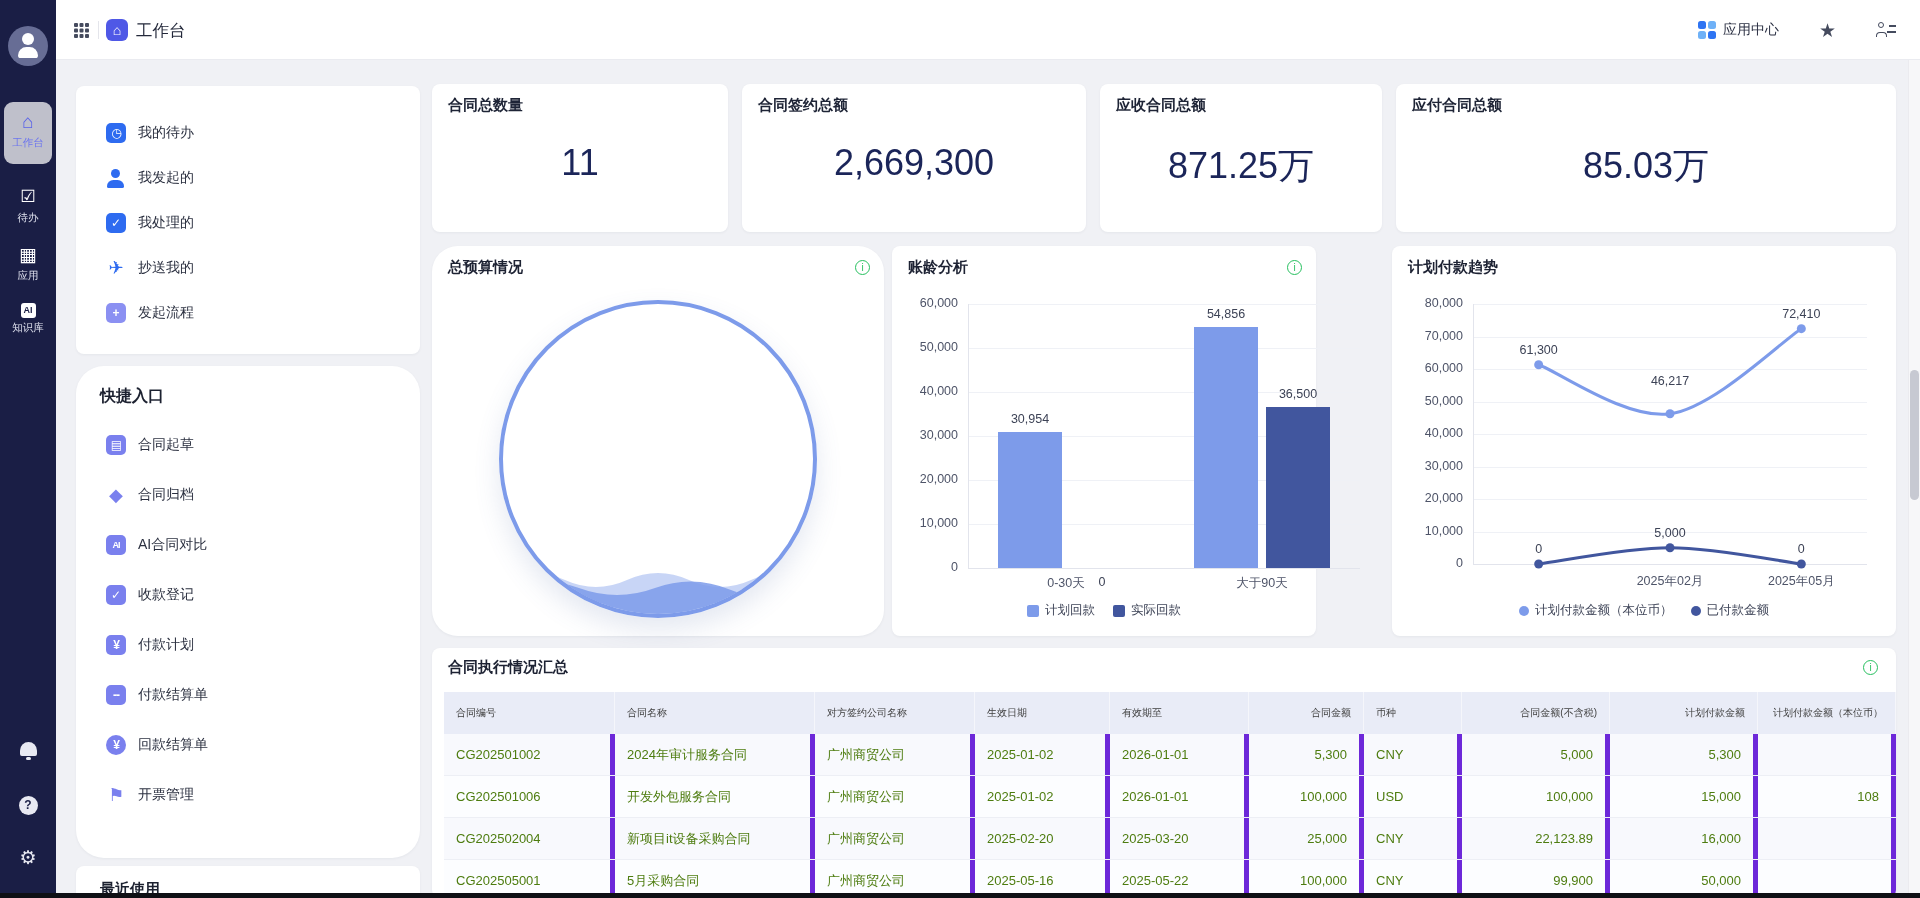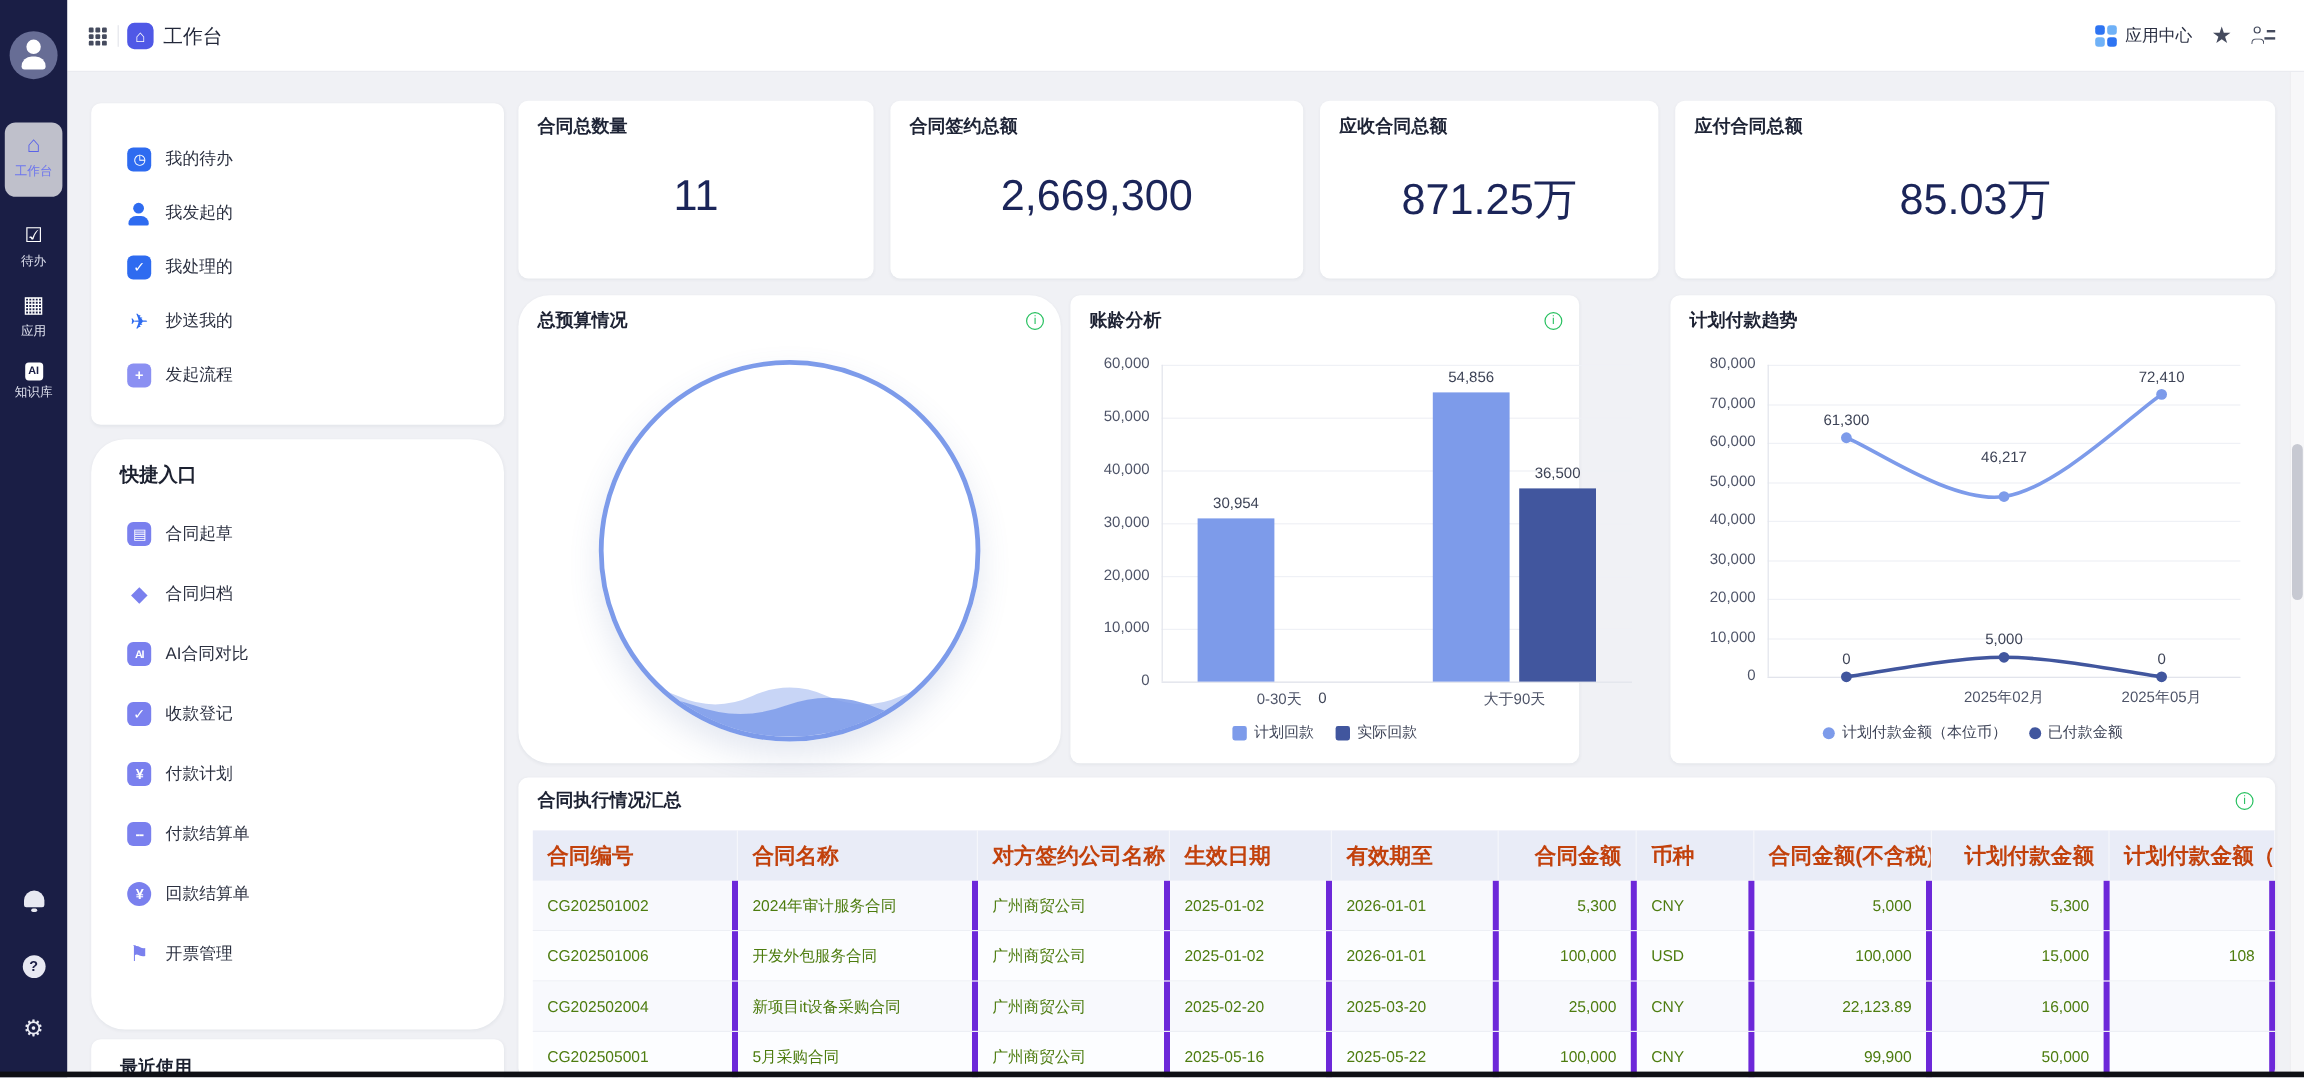--- a/index.html
+++ b/index.html
@@ -29,21 +29,21 @@
   .gearg{font-size:19px;color:#e8e9f2;line-height:19px;font-style:normal;}
 
   
   .topbar{position:absolute;left:56px;top:0;right:0;height:60px;background:#fff;border-bottom:1px solid #eaebf0;z-index:10;}
   .grid9{position:absolute;left:18px;top:23px;width:4px;height:4px;background:#454b5e;border-radius:1px;cursor:pointer;
          box-shadow:5.5px 0 #454b5e,11px 0 #454b5e,0 5.5px #454b5e,5.5px 5.5px #454b5e,11px 5.5px #454b5e,0 11px #454b5e,5.5px 11px #454b5e,11px 11px #454b5e;}
   .tb-div{position:absolute;left:42px;top:21px;width:1px;height:18px;background:#e4e5eb;}
   .home-badge{position:absolute;left:50px;top:19px;width:22px;height:22px;border-radius:6px;background:#4f58e6;color:#fff;
               font-size:14px;line-height:22px;text-align:center;cursor:pointer;}
   .tb-title{position:absolute;left:80px;top:20px;font-size:16.5px;color:#23283a;font-weight:500;}
-  .tb-right{position:absolute;right:24px;top:0;height:60px;display:flex;align-items:center;gap:16px;}
+  .tb-right{position:absolute;right:24px;top:0;height:60px;display:flex;align-items:center;gap:40px;}
   .appcenter{display:flex;align-items:center;gap:7px;cursor:pointer;}
   .clover{position:relative;width:18px;height:18px;}
   .clover i{position:absolute;width:8px;height:8px;border-radius:2.5px;}
   .cl-tl{left:0;top:0;background:#2e74f2;}.cl-tr{right:0;top:0;background:#6fb1f7;}
   .cl-bl{left:0;bottom:0;background:#6fb1f7;}.cl-br{right:0;bottom:0;background:#2e74f2;}
   .appcenter span{font-size:14px;color:#2a2f42;}
   .star{font-size:19px;color:#454b5e;cursor:pointer;line-height:19px;}
   .plines{position:relative;width:20px;height:16px;cursor:pointer;}
   .plines i{position:absolute;}
   .pl-head{left:2px;top:0;width:6px;height:6px;border:1.8px solid #454b5e;border-radius:50%;}
@@ -97,21 +97,21 @@
   .bar{position:absolute;}
   .legend{position:absolute;left:0;right:0;display:flex;justify-content:center;gap:18px;align-items:flex-start;font-family:Liberation Serif, serif;}
   .lg-item{display:flex;align-items:center;gap:6px;font-size:12.5px;color:#3f4558;cursor:pointer;}
   .lg-sq{width:12px;height:12px;border-radius:2px;display:inline-block;}
   .lg-dot{width:10px;height:10px;border-radius:50%;display:inline-block;}
   svg.lsvg{position:absolute;left:0;top:0;}
 
   
   #exec-table{position:absolute;left:12px;top:44px;}
   .t-head{display:flex;background:#e9ecf7;height:42px;}
-  .t-hcell{font-size:18px;font-weight:700;color:#c2410c;line-height:42px;padding:0 12px;white-space:nowrap;overflow:hidden;
+  .t-hcell{font-size:10px;font-weight:400;color:#404040;line-height:42px;padding:0 12px;white-space:nowrap;overflow:hidden;
            border-right:1px solid rgba(255,255,255,.55);flex:0 0 auto;}
   .t-row{display:flex;height:42px;border-bottom:1px solid #edeff5;cursor:pointer;}
   .t-cell{font-size:13px;color:#4d7c0f;line-height:41px;padding:0 12px;white-space:nowrap;overflow:hidden;
           border-right:5px solid #6d28d9;flex:0 0 auto;}
   .tr{text-align:right;}
 
   .bottom-line{position:absolute;left:0;top:893px;width:1920px;height:5px;background:#0f1015;z-index:30;}
   .scroll-track{position:absolute;right:0;top:60px;width:12px;bottom:0;background:#f7f7f9;border-left:1px solid #ebebef;z-index:25;}
   .scroll-thumb{position:absolute;left:1px;top:310px;width:9px;height:130px;border-radius:5px;background:#c7c9d2;cursor:pointer;}
 </style>

